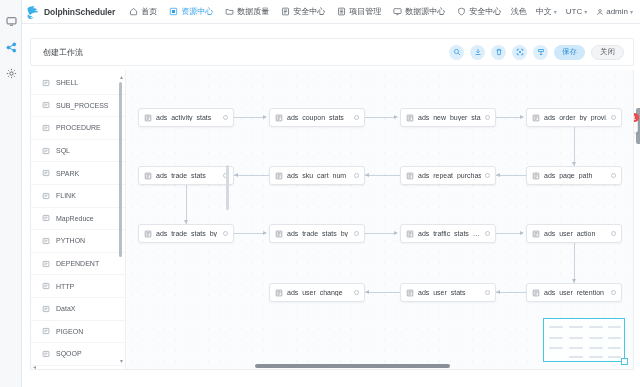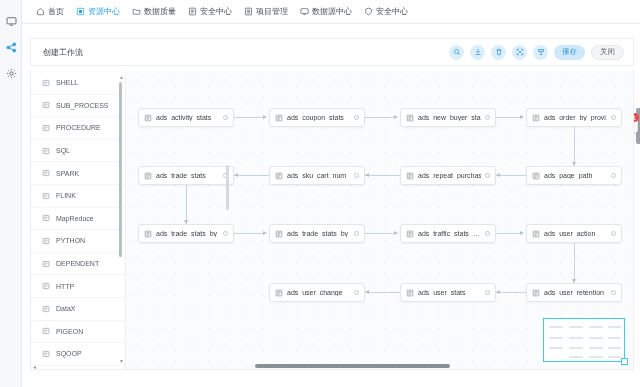--- a/index.html
+++ b/index.html
@@ -193,20 +193,29 @@
     </div>
     <div class="rail-ico">
       <svg width="11" height="11" viewBox="0 0 16 16" fill="none" stroke="#5b6168" stroke-width="1.3">
         <circle cx="8" cy="8" r="2.4"></circle>
         <path d="M8 1.3v1.8M8 12.9v1.8M1.3 8h1.8M12.9 8h1.8M3.3 3.3l1.3 1.3M11.4 11.4l1.3 1.3M12.7 3.3l-1.3 1.3M4.6 11.4l-1.3 1.3"></path>
       </svg>
     </div>
   </div>
 
   <div class="topnav">
+    <div class="brand">
+      <span class="brand-logo">
+        <svg width="16" height="16" viewBox="0 0 20 20">
+          <path d="M3 5.5c2-2.3 6-3.2 9-2.2-1.2.7-2 1.5-2.4 2.3 2.3-.5 4.4.1 5.6 1.2-1.4.2-2.4.7-3 1.4 2.2.1 3.8 1 4.4 2.2-2.6-.3-7.7.5-10.2 3.3C4.2 11.6 3.5 8.2 3 5.5z" fill="#3bb0ea"></path>
+          <path d="M3.4 12.8c1.4 1.6 3.8 2.6 5.6 2.3-.7 1-1.8 1.7-2.9 1.9 1.9.6 3.7.2 4.7-.7-.6 1.4-2.4 2.4-4.3 2.3-2.4-.2-4-2.3-3.1-5.8z" fill="#3bb0ea"></path>
+        </svg>
+      </span>
+      <span class="brand-name">DolphinScheduler</span>
+    </div>
 
     <div class="navitems">
       <div class="navitem">
         <svg width="9" height="9" viewBox="0 0 16 16" fill="none" stroke="#5b6168" stroke-width="1.3">
           <path d="M2.5 7.3L8 2.6l5.5 4.7V13a.8.8 0 01-.8.8H3.3a.8.8 0 01-.8-.8z"></path>
         </svg>
         <span>首页</span>
       </div>
       <div class="navitem active">
         <svg width="9" height="9" viewBox="0 0 16 16" fill="none" stroke="#2f9fe8" stroke-width="1.3">
@@ -243,20 +252,41 @@
         <span>数据源中心</span>
       </div>
       <div class="navitem">
         <svg width="9" height="9" viewBox="0 0 16 16" fill="none" stroke="#5b6168" stroke-width="1.3">
           <path d="M8 2l5 1.8v4.4c0 3-2.2 5-5 5.8-2.8-.8-5-2.8-5-5.8V3.8z"></path>
         </svg>
         <span>安全中心</span>
       </div>
     </div>
 
+    <div class="navright">
+      <span class="nr">
+        <span>浅色</span>
+      </span>
+      <span class="nr">
+        <span>中文</span>
+        <span class="caret">▾</span>
+      </span>
+      <span class="nr">
+        <span>UTC</span>
+        <span class="caret">▾</span>
+      </span>
+      <span class="nr">
+        <svg width="8" height="8" viewBox="0 0 16 16" fill="none" stroke="#585e66" stroke-width="1.3">
+          <circle cx="8" cy="5.5" r="2.6"></circle>
+            <path d="M2.8 13.6c.6-2.6 2.7-3.8 5.2-3.8s4.6 1.2 5.2 3.8"></path>
+        </svg>
+        <span>admin</span>
+        <span class="caret">▾</span>
+      </span>
+    </div>
   </div>
 
   <div class="subheader">
     <div class="crumb">创建工作流</div>
     <div class="tools">
       <div class="tbtn">
         <svg width="8" height="8" viewBox="0 0 16 16" fill="none" stroke="#3ea1e8" stroke-width="1.7">
           <circle cx="7" cy="7" r="4.2"></circle>
             <path d="M10.2 10.2L14 14"></path>
         </svg>

